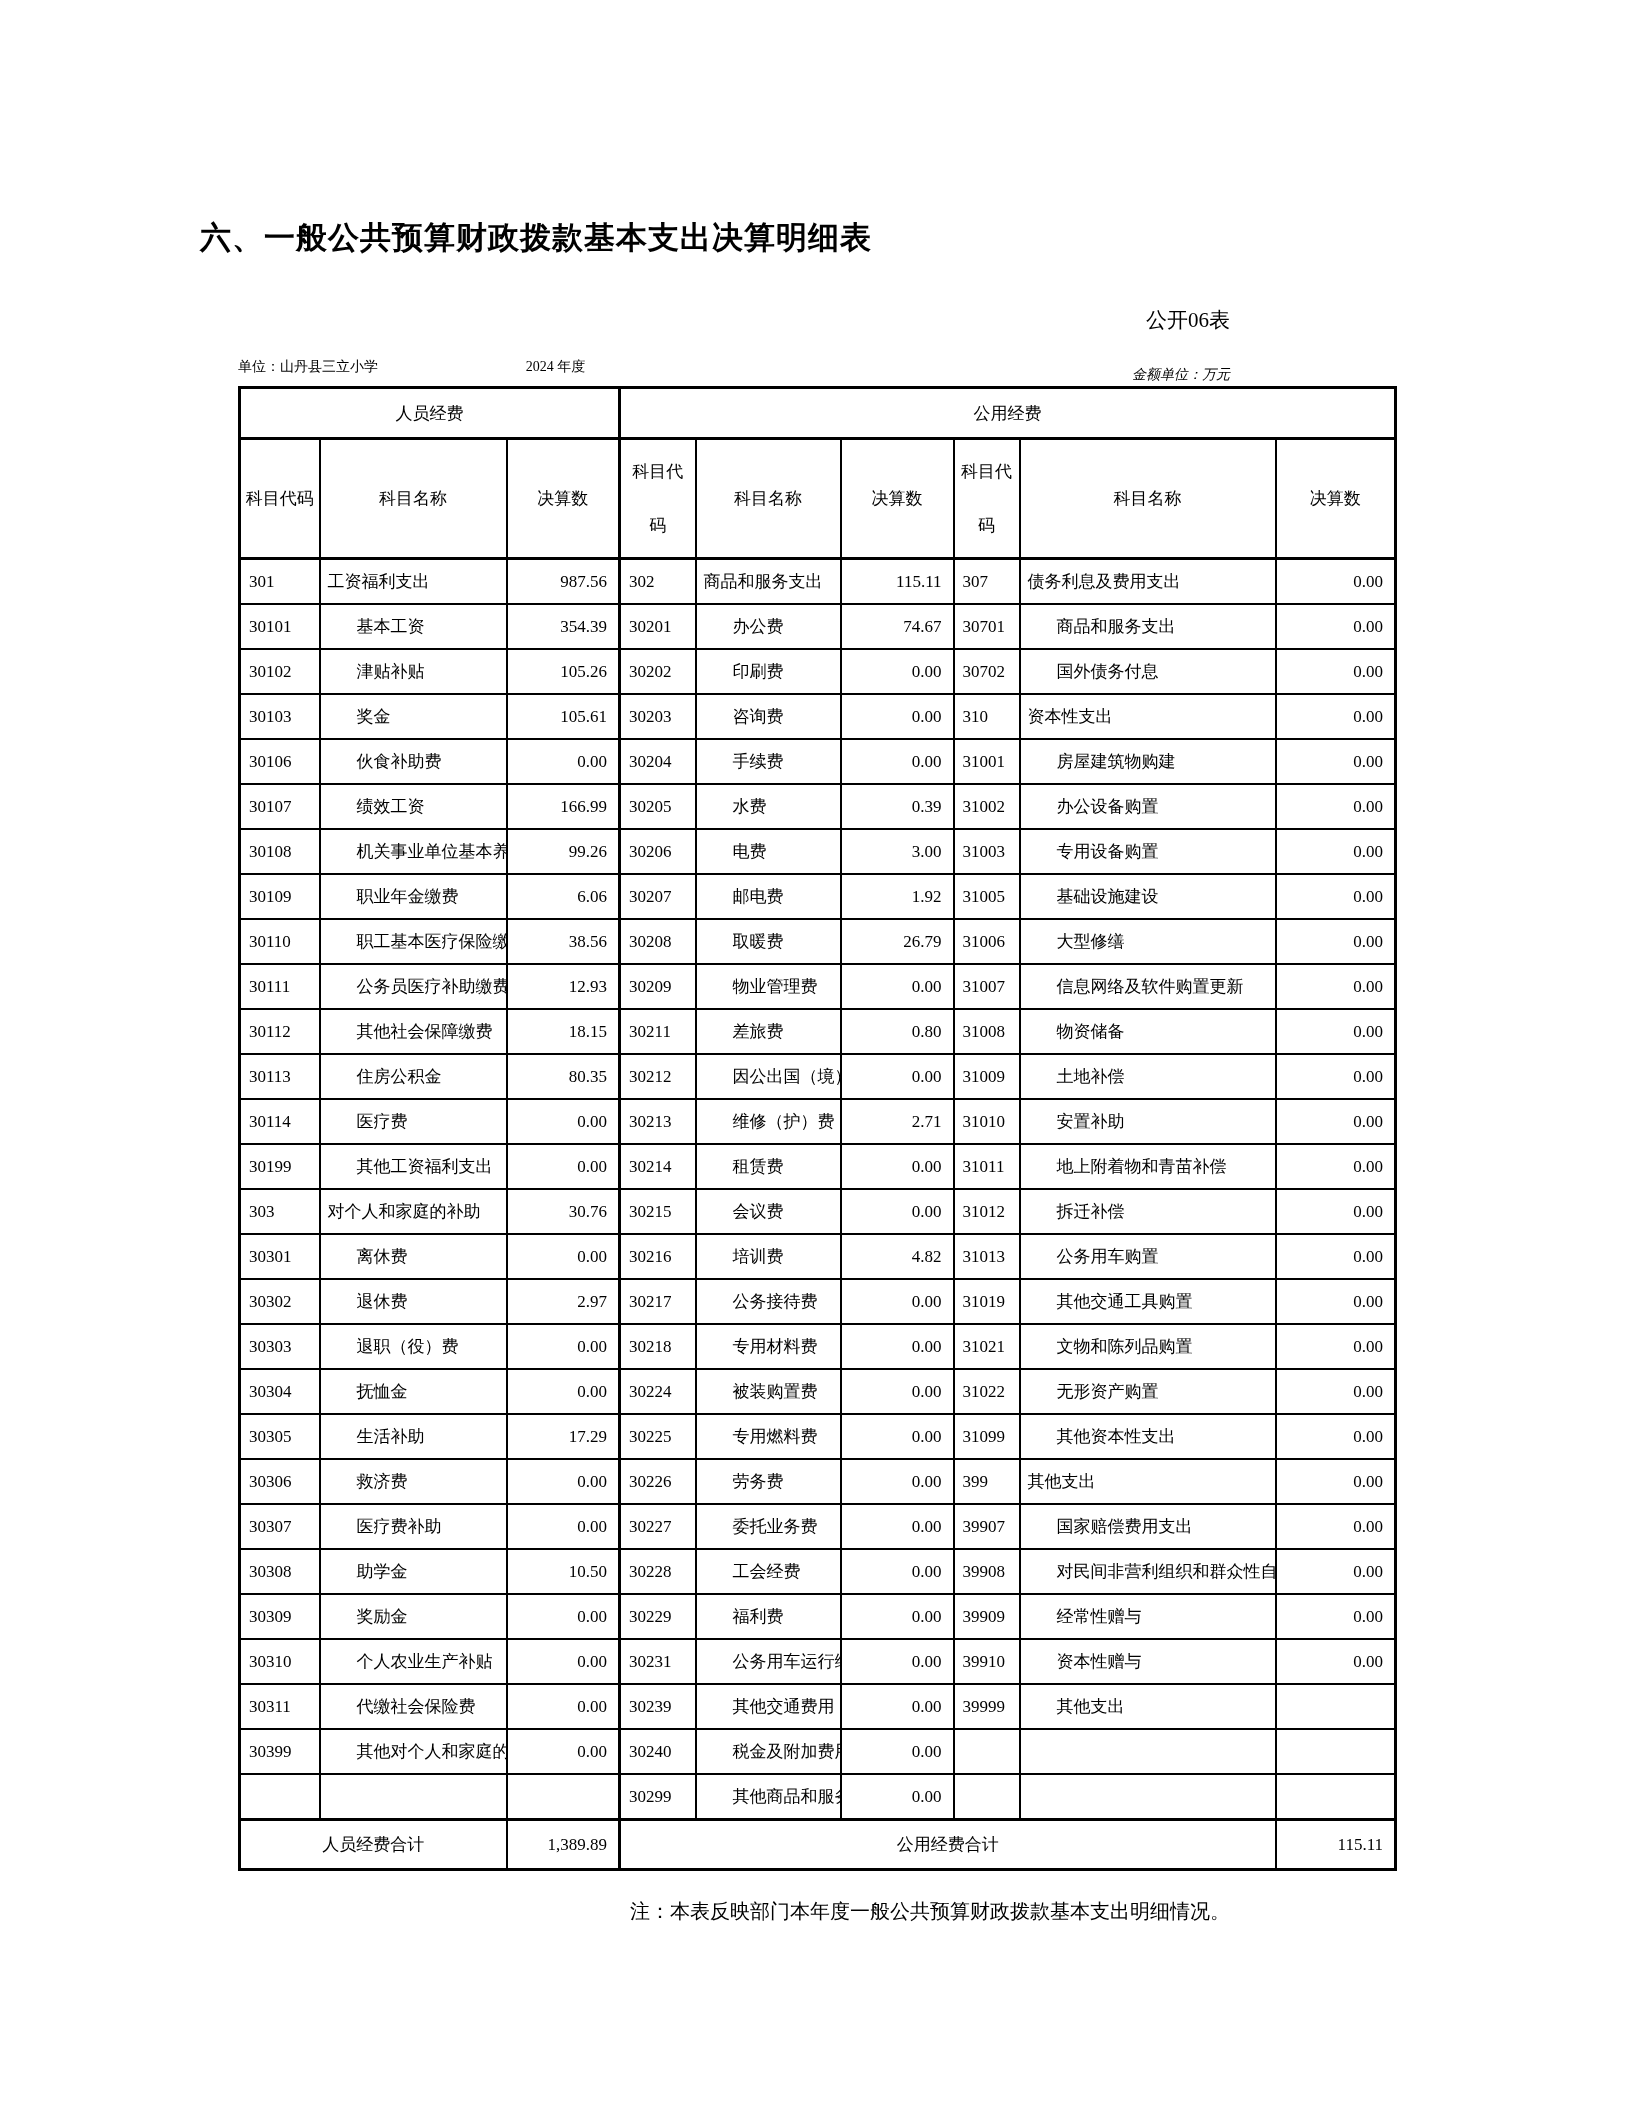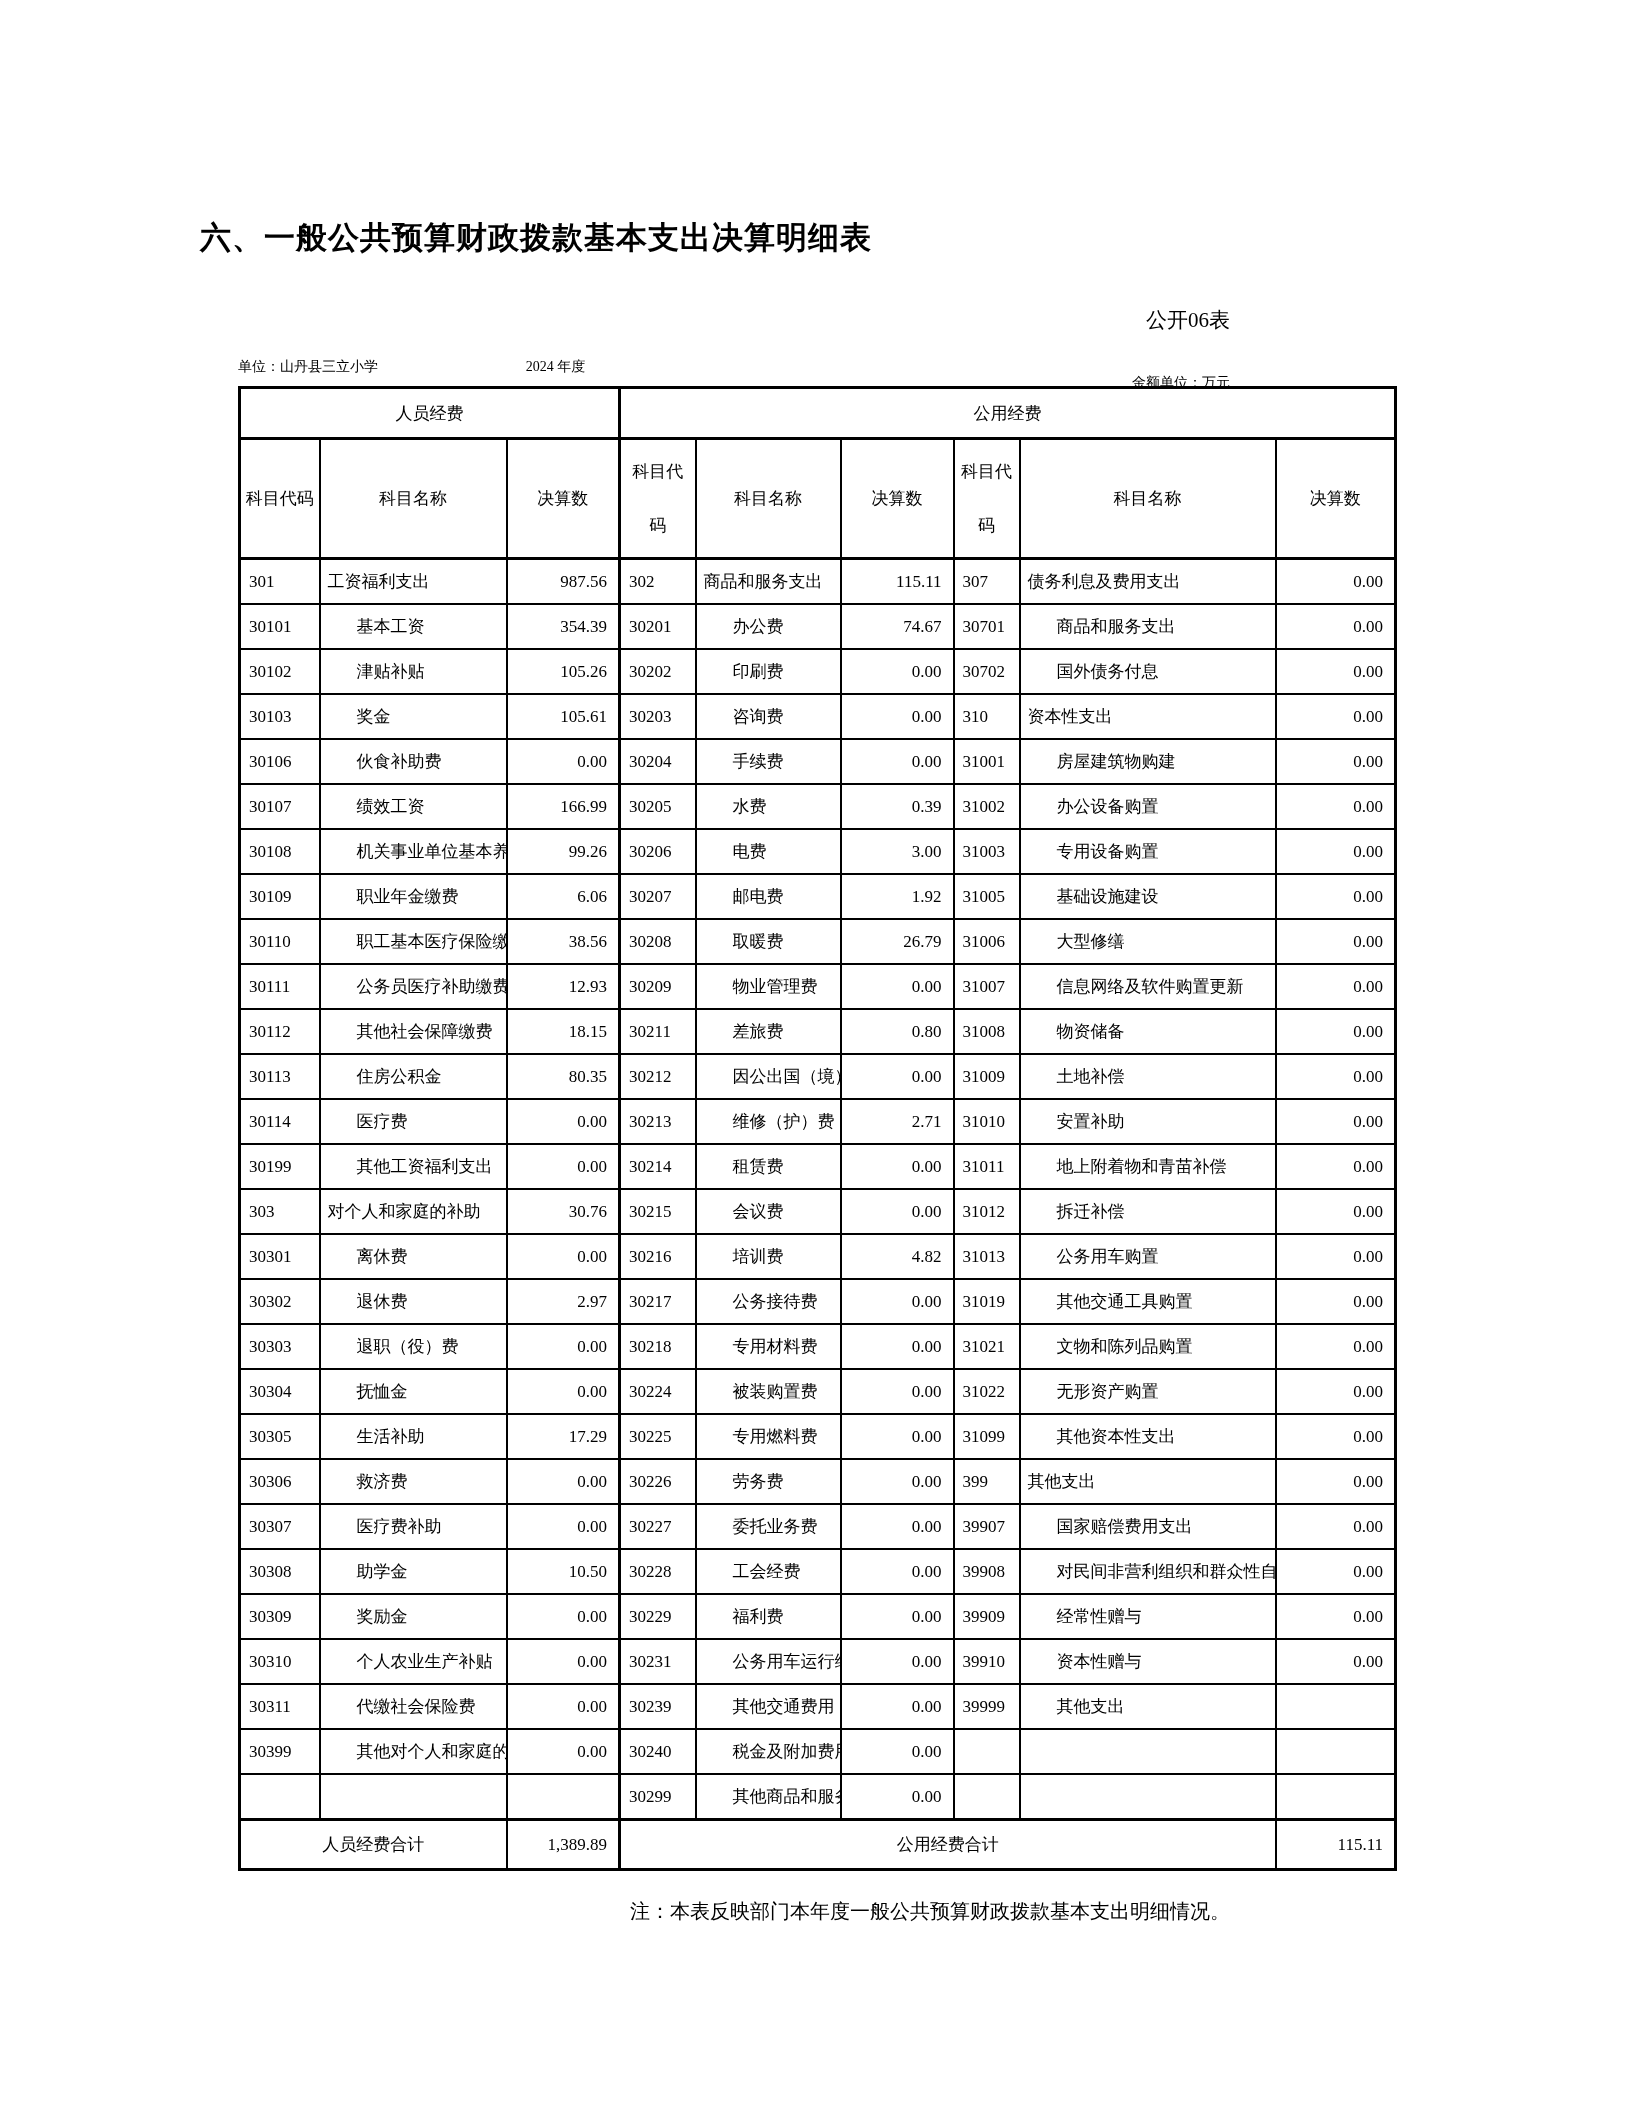--- a/index.html
+++ b/index.html
@@ -11,21 +11,21 @@
   .sheet{position:relative;width:992px;margin:0 0 0 238px;padding-top:213px;}
   .doc-title{
     font-family:"Liberation Sans","DejaVu Sans",sans-serif;
     font-weight:bold;font-size:31px;line-height:50px;margin:0 0 0 -38px;
     letter-spacing:1px;white-space:nowrap;
   }
   .table-no-line{margin-top:44px;text-align:right;font-size:21px;line-height:26px;}
   .meta-line{position:relative;height:36px;margin-top:17px;font-size:14px;line-height:34px;}
   .meta-unit{position:absolute;left:0;top:0;}
   .meta-year{position:absolute;left:32%;top:0;transform:translateX(-50%);}
-  .meta-amount{position:absolute;right:0;top:16px;}
+  .meta-amount{position:absolute;right:0;top:8px;font-style:italic;}
 
   table.budget{border-collapse:collapse;table-layout:fixed;width:1156px;border:3px solid #000;padding-left:28px;}
   .budget th,.budget td{
     border:2px solid #000;padding:0;font-weight:normal;font-size:17px;
     overflow:hidden;
   }
   tr.group-row th{height:48px;text-align:center;border-bottom:3px solid #000;}
   tr.colhead-row th{height:117px;text-align:center;vertical-align:middle;white-space:pre-line;line-height:54px;border-bottom:3px solid #000;}
   .budget td{height:43px;vertical-align:middle;white-space:nowrap;}
   td.code{text-align:left;padding-left:8px;}

